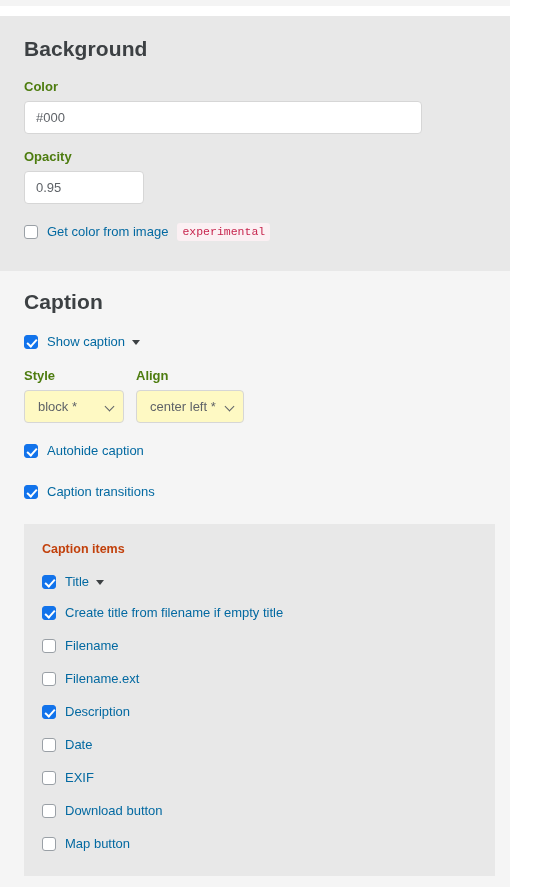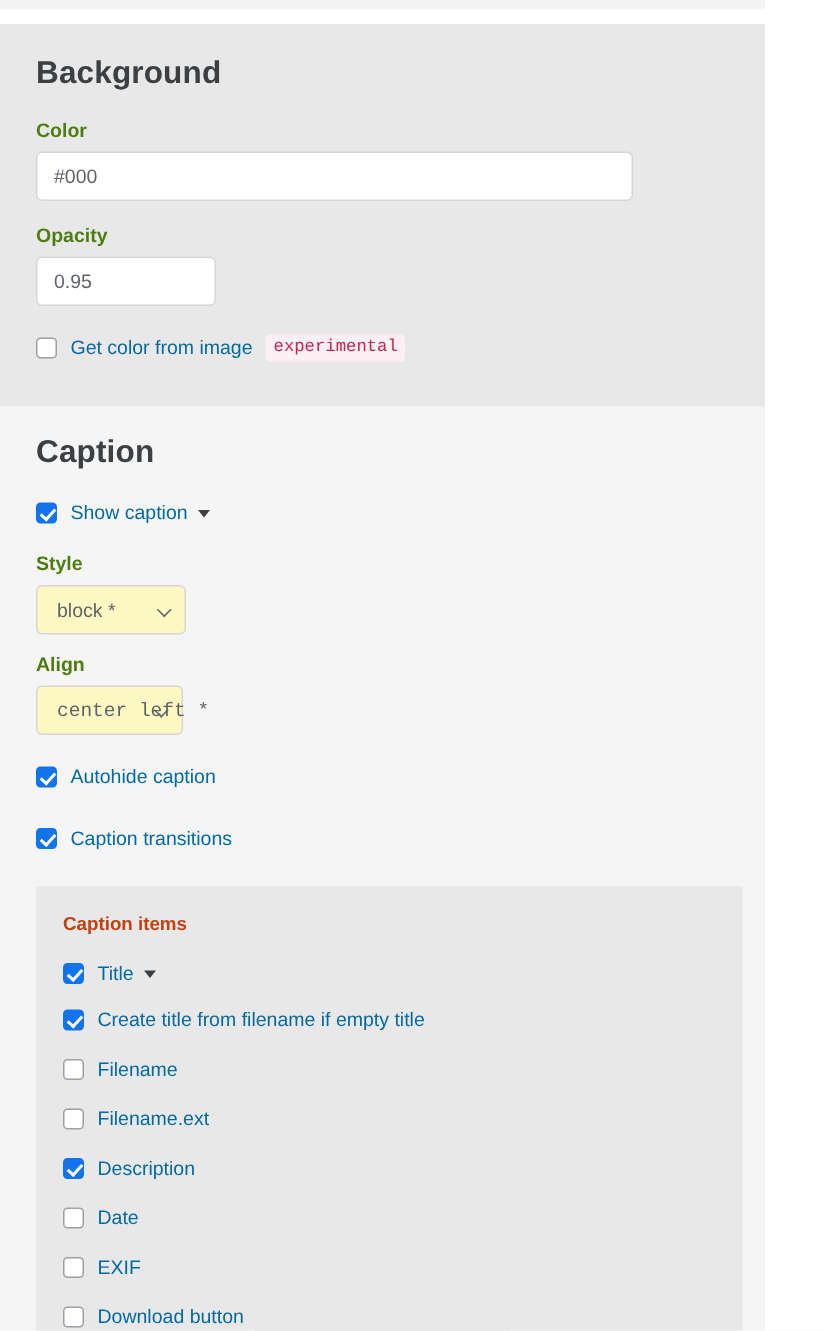--- a/index.html
+++ b/index.html
@@ -150,39 +150,38 @@
     border-radius: 3px;
     line-height: 14px;
   }
 
   
   .select-grid {
     display: flex;
     gap: 12px;
     margin-top: 16px;
     margin-bottom: 18px;
-    flex-direction: column;
   }
   .select-col { display: flex; flex-direction: column; }
 
   .select-box {
     position: relative;
     height: 33px;
     background: #fef9c3;
     border: 1px solid #d6d6d6;
     border-radius: 4px;
     display: flex;
     align-items: center;
     padding: 0 28px 0 13px;
     font-size: 13px;
     color: #5f6368;
     white-space: nowrap;
   }
   .select-box.style-w { width: 100px; }
-  .select-box.align-w { width: 98px; font-family: Liberation Mono, monospace; }
+  .select-box.align-w { width: 108px; }
 
   .select-box .chev {
     position: absolute;
     right: 10px;
     top: 12px;
     width: 7px; height: 7px;
     border-right: 1.8px solid #5f6368;
     border-bottom: 1.8px solid #5f6368;
     transform: rotate(45deg);
   }
@@ -297,18 +296,22 @@
             <span class="check-label">Date</span>
           </div>
           <div class="check-row">
             <span class="cbox"></span>
             <span class="check-label">EXIF</span>
           </div>
           <div class="check-row">
             <span class="cbox"></span>
             <span class="check-label">Download button</span>
           </div>
+          <div class="check-row">
+            <span class="cbox"></span>
+            <span class="check-label">Map button</span>
+          </div>
         </div>
     </div>
 
   </div>
 
 </div>
 
 </body></html>

